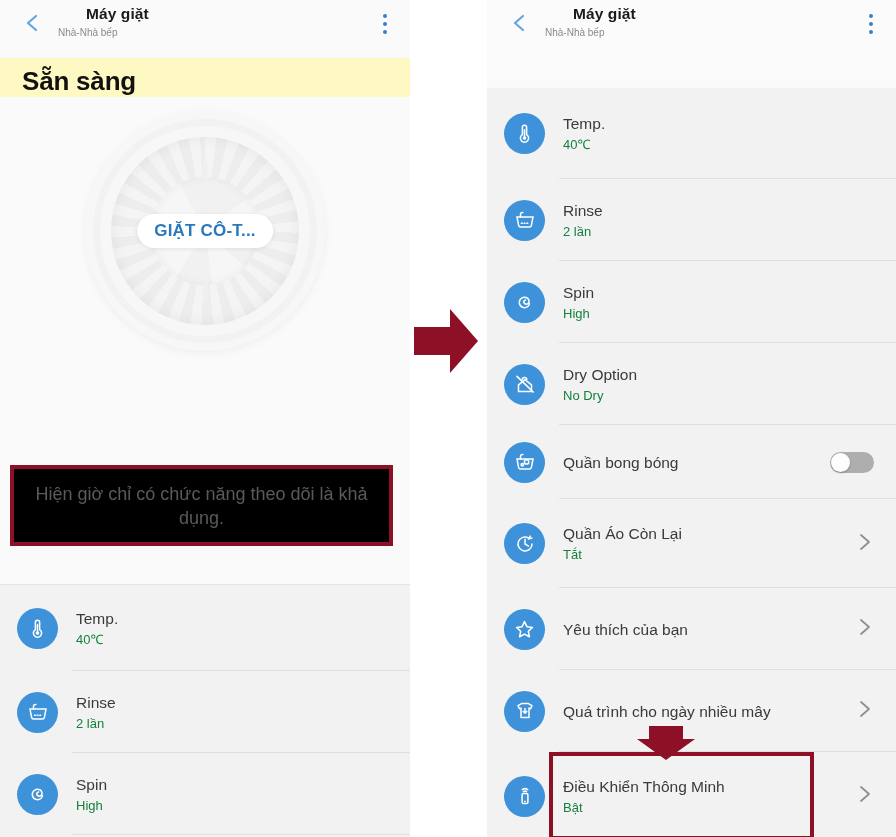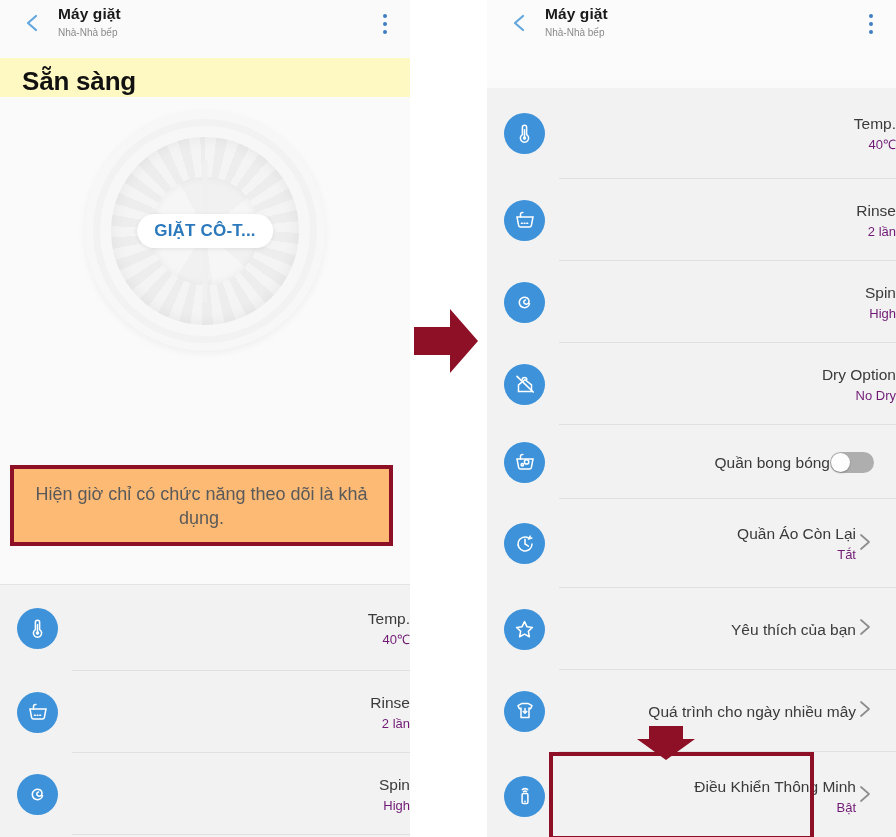--- a/index.html
+++ b/index.html
@@ -33,21 +33,21 @@
   }
   .panel-right .phone-header { height: 80px; background:#fbfbfb; }
   .back-chevron {
     position: absolute; left: 22px; top: 12px;
     width: 22px; height: 22px;
   }
   .panel-right .back-chevron { top: 12px; }
   .hdr-texts { position: absolute; left: 58px; top: 4px; }
   .hdr-title {
     font-size: 15.5px; font-weight: bold; color: #1a1a1a;
-    letter-spacing: .1px; line-height: 20px;
+    letter-spacing: .1px; line-height: 20px; margin-left: 28px;
   }
   .hdr-sub {
     font-size: 10px; color: #8a8a8a; line-height: 16px; margin-top: 1px;
   }
   .kebab {
     position: absolute; right: 22px; top: 14px;
     width: 5px;
   }
   .kebab i {
     display: block; width: 4px; height: 4px; border-radius: 50%;
@@ -115,21 +115,21 @@
     white-space: nowrap;
     box-shadow: 0 1px 4px rgba(0,0,0,.08);
     letter-spacing: .2px;
   }
 
   
   .notice {
     position: absolute;
     left: 10px; top: 465px; width: 383px; height: 81px;
     border: 4px solid #8d1026;
-    background: #fdba74;
+    background: #000000;
     display: flex; align-items: center; justify-content: center;
     text-align: center;
     padding: 4px 12px;
   }
   .notice span {
     font-size: 18px; color: #5a5a5a; line-height: 24px;
   }
 
   
   .list {
@@ -153,26 +153,26 @@
     height: 1px; background: #e0e0e0;
   }
   .row-icon {
     width: 41px; height: 41px; min-width: 41px;
     border-radius: 50%;
     background: #3d92d9;
     display: flex; align-items: center; justify-content: center;
     margin-right: 18px;
   }
   .row-icon svg { display: block; }
-  .row-texts { flex: 1; min-width: 0; text-align: right; }
+  .row-texts { flex: 1; min-width: 0; }
   .row-title {
     font-size: 15.5px; color: #3a3a3a; line-height: 21px;
   }
   .row-value {
-    font-size: 13px; color: #701a75; line-height: 19px; margin-top: 1px;
+    font-size: 13px; color: #15803d; line-height: 19px; margin-top: 1px;
   }
   .chevron-right { margin-right: 22px; }
 
   
   .toggle {
     width: 44px; height: 21px; border-radius: 11px;
     background: #aeaeae; position: relative; margin-right: 22px;
   }
   .toggle .knob {
     position: absolute; left: 1px; top: 1px;

